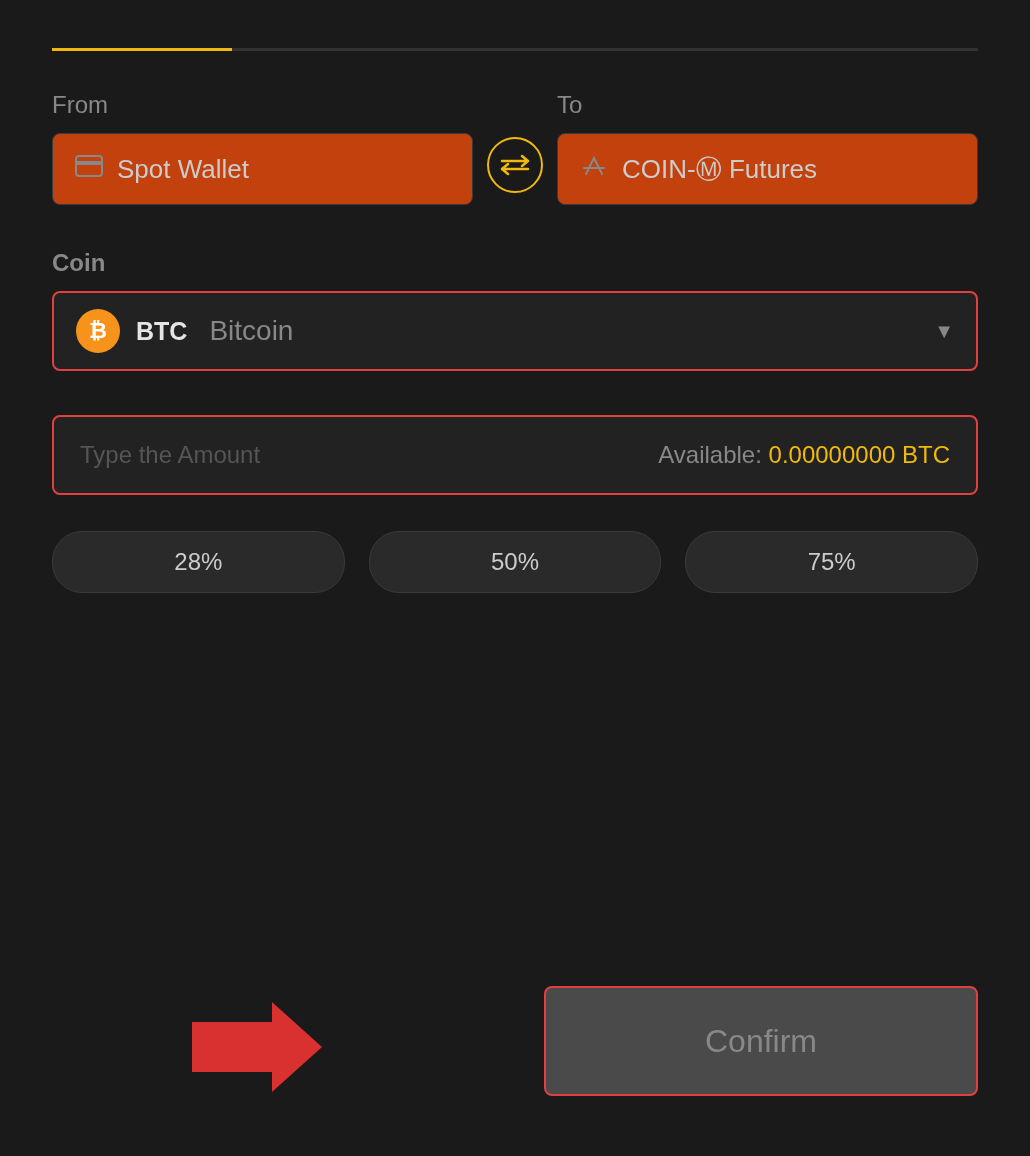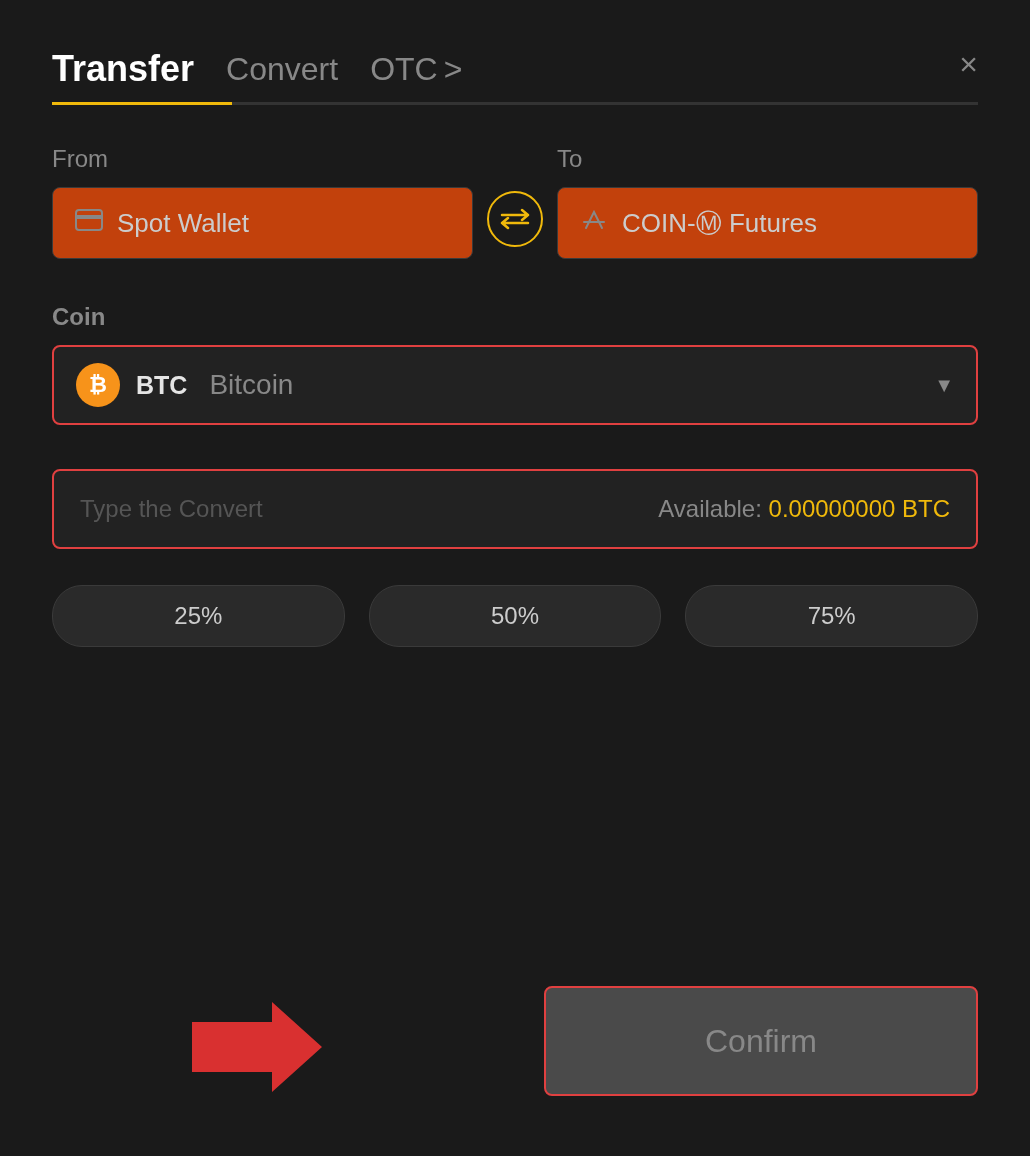--- a/index.html
+++ b/index.html
@@ -281,29 +281,20 @@
     .futures-icon {
       color: #888888;
       font-size: 22px;
     }
   </style>
 </head>
 <body>
 
 <div class="modal">
 
-  <div class="header">
-    <div class="tab-transfer">Transfer</div>
-    <div class="tab-convert">Convert</div>
-    <div class="tab-otc">
-      <span>OTC</span>
-      <span>&gt;</span>
-    </div>
-    <button class="close-btn">×</button>
-  </div>
 
   <hr class="header-underline">
 
   <div class="from-to-section">
     <div class="from-block">
       <span class="field-label">From</span>
       <div class="wallet-box">
         <span class="wallet-icon">
           
           <svg width="28" height="22" viewBox="0 0 28 22" fill="none" xmlns="http://www.w3.org/2000/svg">
@@ -343,30 +334,30 @@
     <div class="coin-selector">
       <div class="btc-icon">₿</div>
       <span class="coin-name">BTC</span>
       <span class="coin-full-name">Bitcoin</span>
       <span class="coin-chevron">▼</span>
     </div>
   </div>
 
   <div class="amount-section">
     <div class="amount-box">
-      <span class="amount-placeholder">Type the Convert</span>
+      <span class="amount-placeholder">Type the Amount</span>
       <span class="amount-available">
         <span>Available:</span>
         <span class="amount-available-value">0.00000000 BTC</span>
       </span>
     </div>
   </div>
 
   <div class="percent-section">
-    <button class="percent-btn">25%</button>
+    <button class="percent-btn">28%</button>
     <button class="percent-btn">50%</button>
     <button class="percent-btn">75%</button>
   </div>
 
   <div class="bottom-section">
 
     <div style="position:absolute; left:140px; bottom:0px;">
       <svg width="130" height="90" viewBox="0 0 130 90" fill="none" xmlns="http://www.w3.org/2000/svg">
         <polygon points="0,20 80,20 80,0 130,45 80,90 80,70 0,70" fill="#d93030"></polygon>
       </svg>

